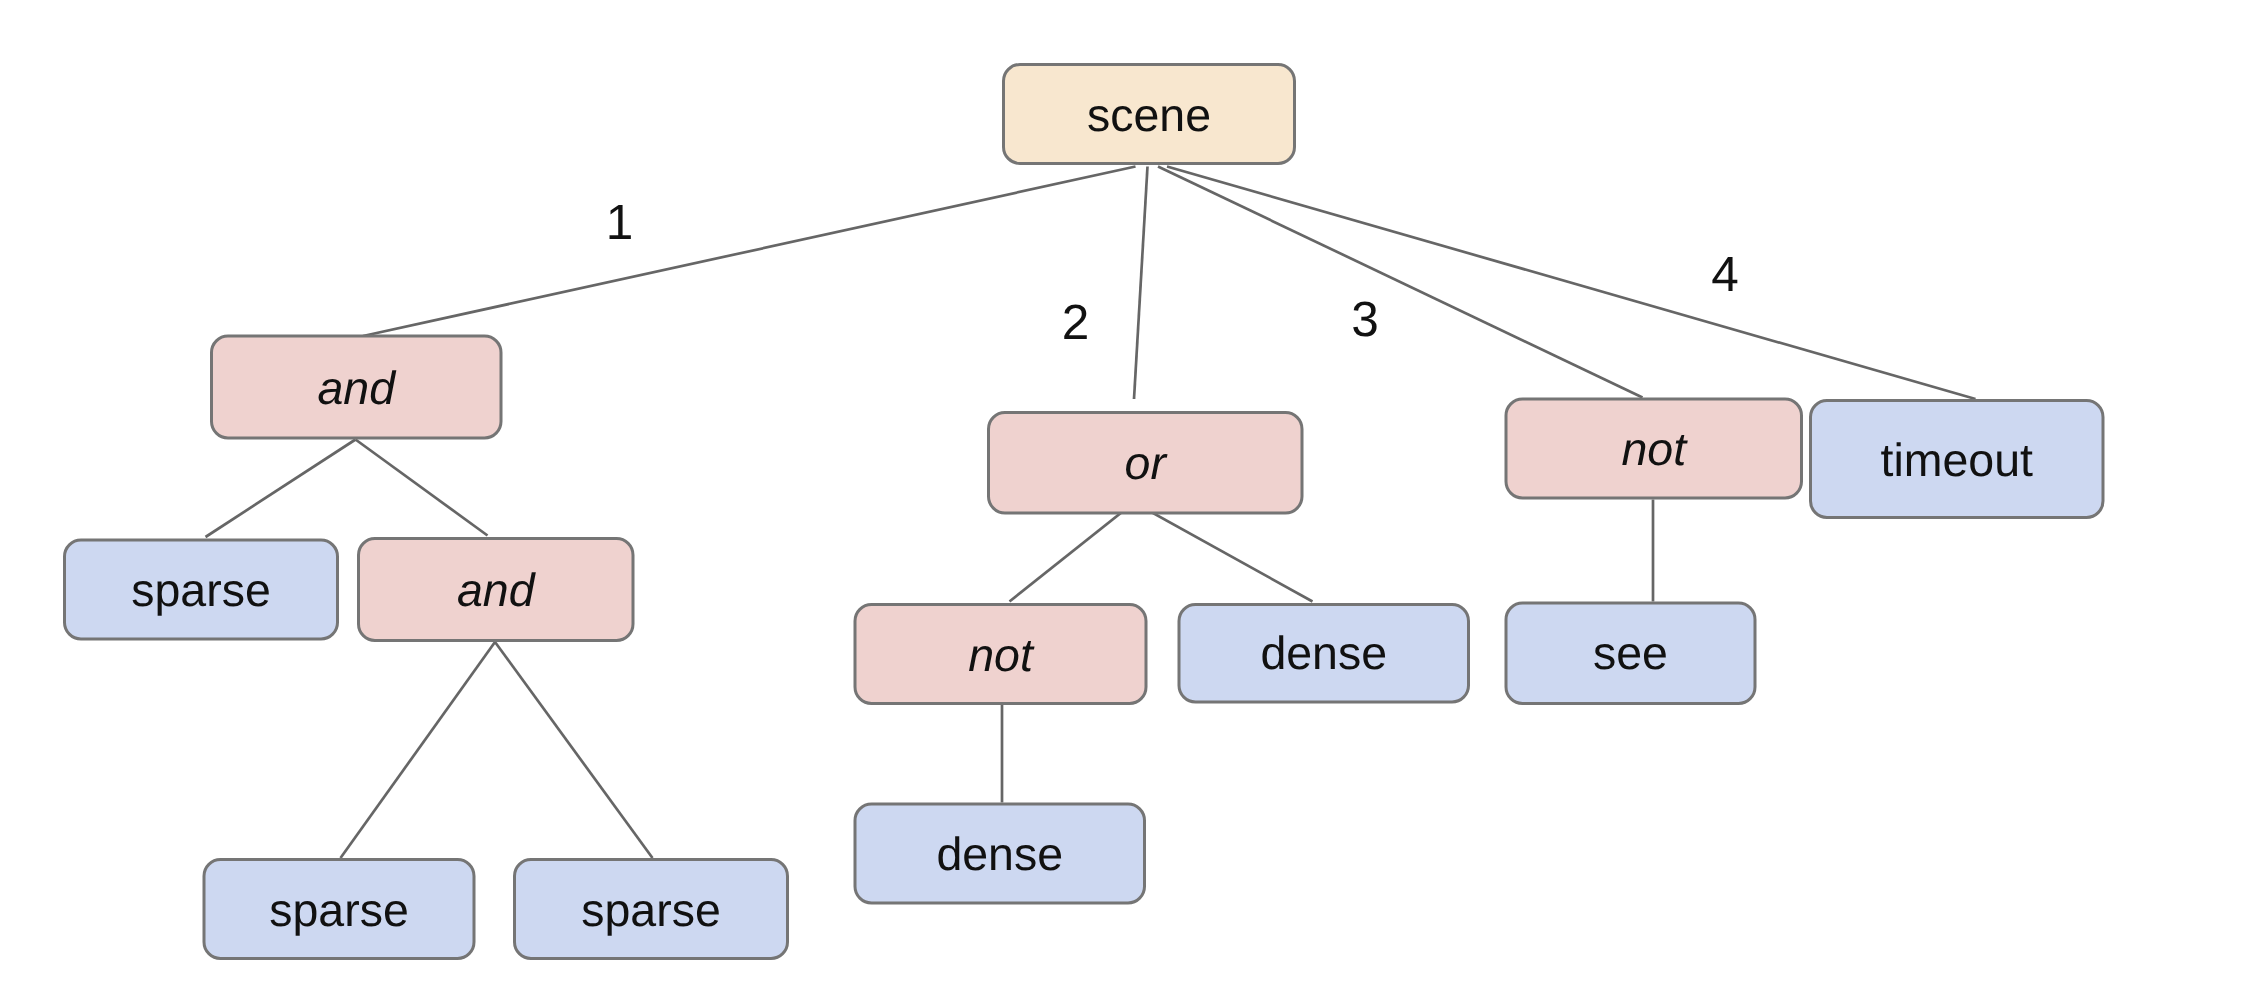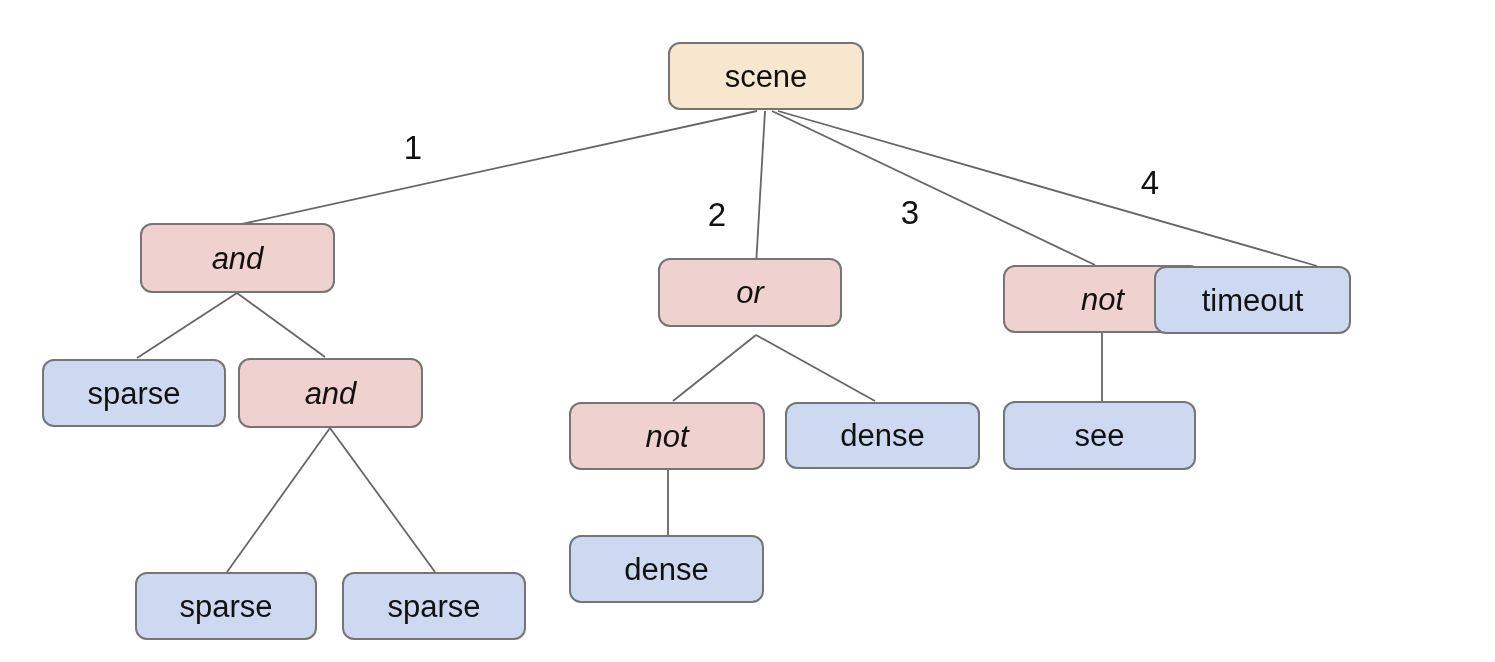--- a/index.html
+++ b/index.html
@@ -75,23 +75,23 @@
   <div class="edge-label" style="left:1150px; top:183px">4</div>
 
   <div class="node root" style="left:668px;  top:42px;  width:196px; height:68px">scene</div>
 
   <div class="node operator" style="left:140px;  top:223px; width:195px; height:70px">and</div>
   <div class="node leaf" style="left:42px;   top:359px; width:184px; height:68px">sparse</div>
   <div class="node operator" style="left:238px;  top:358px; width:185px; height:70px">and</div>
   <div class="node leaf" style="left:135px;  top:572px; width:182px; height:68px">sparse</div>
   <div class="node leaf" style="left:342px;  top:572px; width:184px; height:68px">sparse</div>
 
-  <div class="node operator" style="left:658px;  top:258px; width:184px; height:69px">or</div>
+  <div class="node operator" style="left:658px;  top:274px; width:211px; height:69px">or</div>
   <div class="node operator" style="left:569px;  top:402px; width:196px; height:68px">not</div>
   <div class="node leaf" style="left:569px;  top:535px; width:195px; height:68px">dense</div>
   <div class="node leaf" style="left:785px;  top:402px; width:195px; height:67px">dense</div>
 
   <div class="node operator" style="left:1003px; top:265px; width:199px; height:68px">not</div>
-  <div class="node leaf" style="left:1003px; top:401px; width:193px; height:69px">see</div>
+  <div class="node leaf" style="left:1003px; top:401px; width:168px; height:69px">see</div>
 
-  <div class="node leaf" style="left:1154px; top:266px; width:197px; height:68px">timeout</div>
+  <div class="node leaf" style="left:1206px; top:266px; width:197px; height:80px">timeout</div>
 
 </div>
 
 </body></html>

